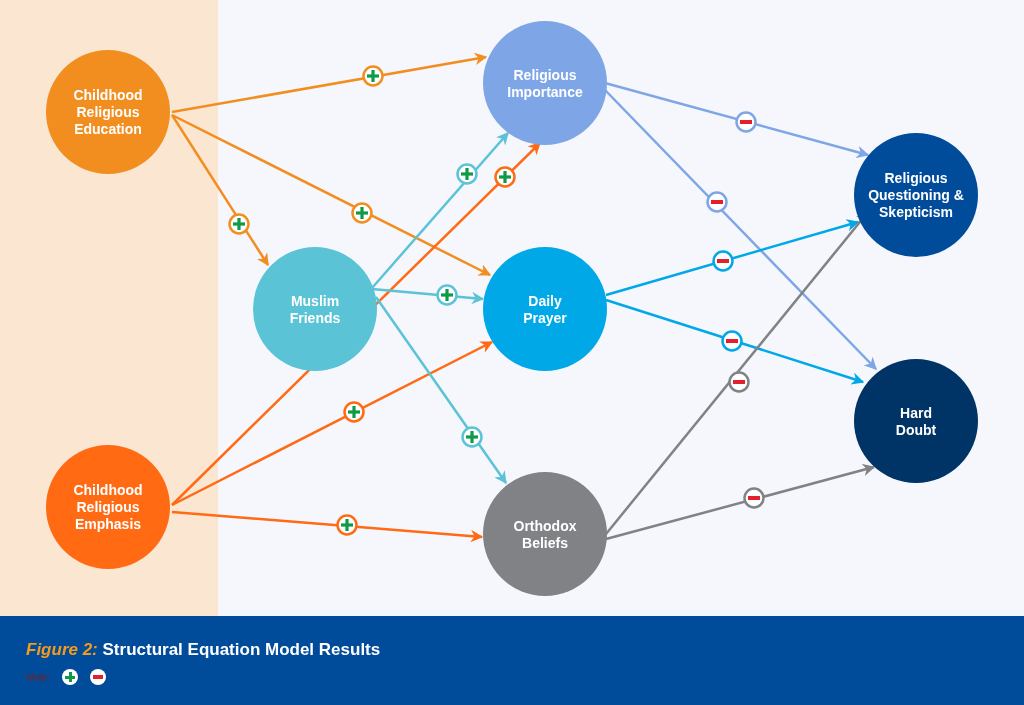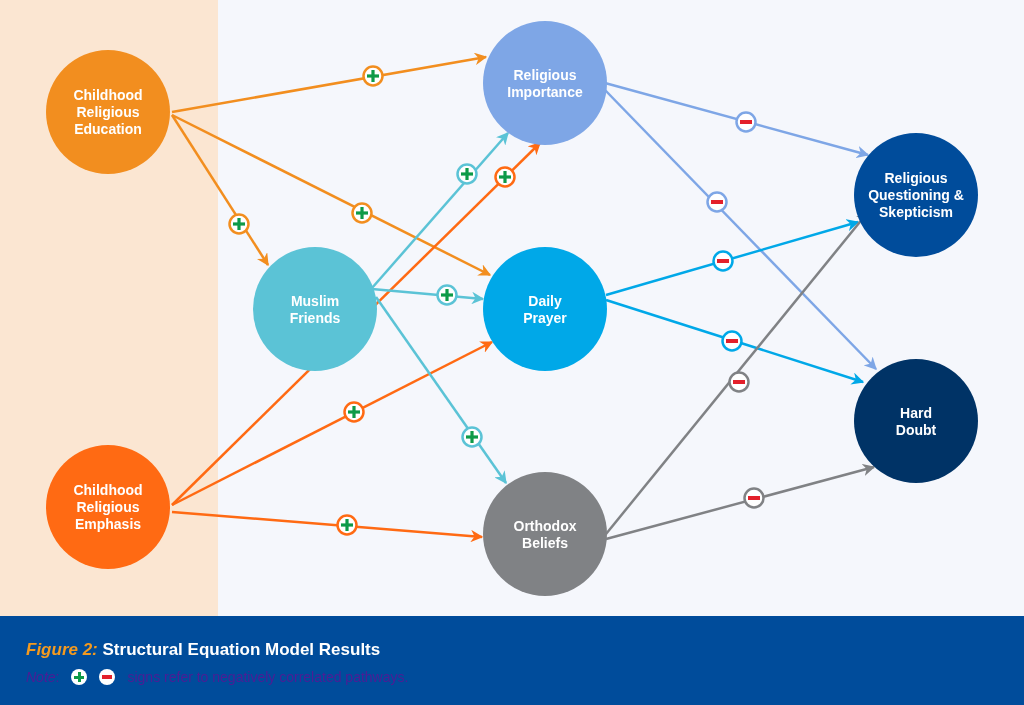--- a/index.html
+++ b/index.html
@@ -3,21 +3,21 @@
 <meta charset="utf-8">
 <style>
   html, body { margin: 0; padding: 0; }
   body { width: 1024px; height: 705px; position: relative; overflow: hidden; background: #f5f7fc; font-family: "Liberation Sans", sans-serif; }
   #left-band { position: absolute; left: 0; top: 0; width: 218px; height: 616px; background: #fbe6d2; }
   #diagram { position: absolute; left: 0; top: 0; width: 1024px; height: 616px; }
   .node-label { font-family: "Liberation Sans", sans-serif; font-weight: bold; font-size: 14px; fill: #ffffff; text-anchor: middle; }
   #footer { position: absolute; left: 0; top: 616px; width: 1024px; height: 89px; background: #004c9b; }
   #fig-title { position: absolute; left: 26px; top: 640px; font-size: 17px; font-weight: bold; color: #ffffff; white-space: nowrap; }
   #fig-title .fig-num { color: #f39a1f; font-style: italic; }
-  #fig-note { position: absolute; left: 26px; top: 669px; font-size: 14px; color: #4c1d95; white-space: nowrap; display: flex; align-items: center; gap: 12px; }
+  #fig-note { position: absolute; left: 26px; top: 669px; font-size: 10px; color: #7f1d1d; white-space: nowrap; display: flex; align-items: center; gap: 12px; }
   #fig-note .note-italic { font-style: italic; }
   .sign-icon { display: inline-block; width: 16px; height: 16px; border-radius: 50%; background: #fff; position: relative; vertical-align: middle; }
   .sign-icon.plus::before { content: ""; position: absolute; left: 7px; top: 3px; width: 3px; height: 10px; background: #0e9a48; }
   .sign-icon.plus::after { content: ""; position: absolute; left: 3px; top: 7px; width: 10px; height: 3px; background: #0e9a48; }
   .sign-icon.minus::after { content: ""; position: absolute; left: 3px; top: 6px; width: 10px; height: 4px; background: #e3202b; }
 </style>
 </head>
 <body>
 
 <div id="left-band"></div>
@@ -180,14 +180,13 @@
 
 <div id="footer"></div>
 <div id="fig-title">
   <span class="fig-num">Figure 2:</span>
   <span>Structural Equation Model Results</span>
 </div>
 <div id="fig-note">
   <span><span class="note-italic">Note</span><span>:</span></span>
   <span class="sign-icon plus"></span>
   <span class="sign-icon minus"></span>
-  <span>signs refer to negatively correlated pathways.</span>
 </div>
 
 </body></html>

